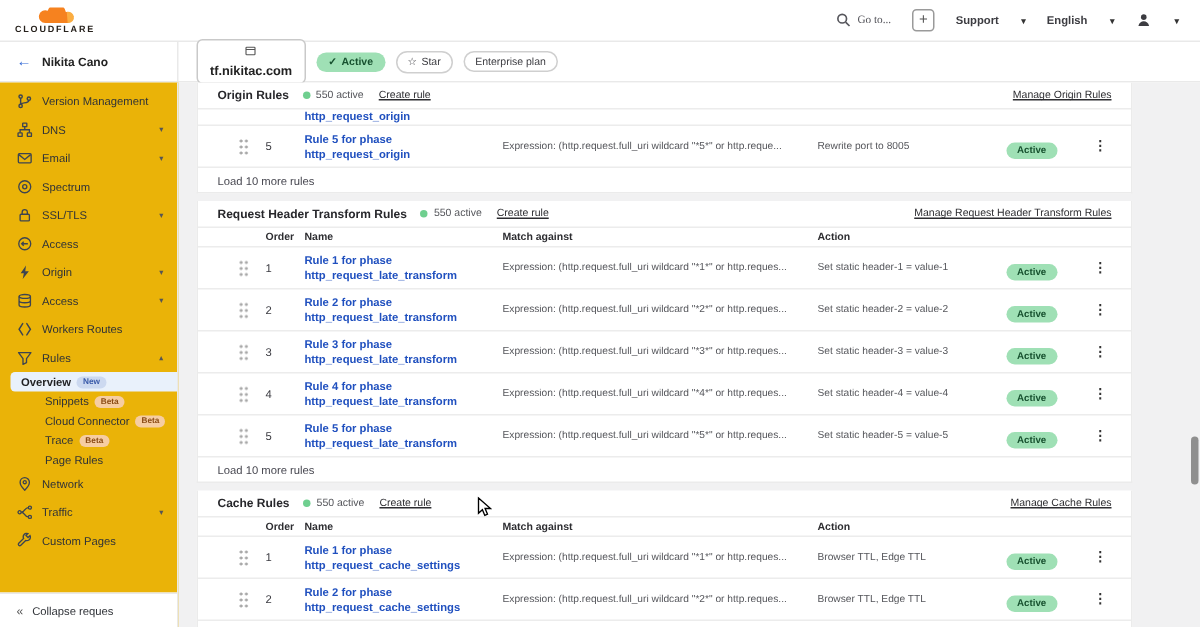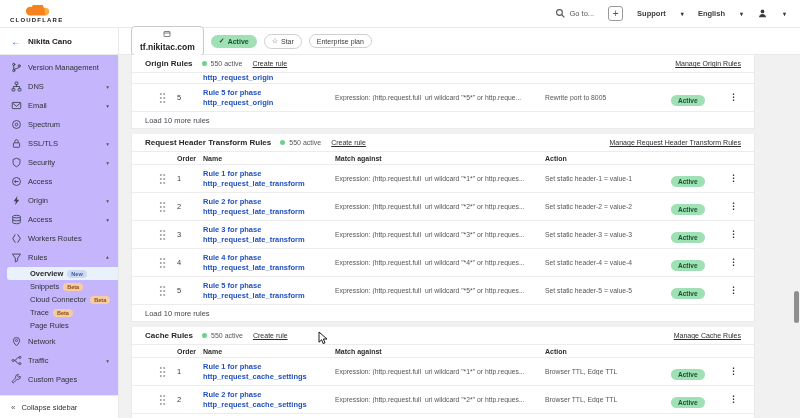--- a/index.html
+++ b/index.html
@@ -7,21 +7,21 @@
   .app { width:800px; height:418px; position:relative; overflow:hidden;
          font-family:"Liberation Sans", sans-serif; background:#fff; }
 
   
   .topbar { height:28px; display:flex; align-items:center; padding:0 14px 0 10px;
             border-bottom:1px solid #e9e9e9; background:#fff; }
   .logo { display:flex; flex-direction:column; align-items:center; line-height:1; gap:1px; }
   .logo-text { font-size:6px; font-weight:bold; letter-spacing:1.2px; color:#26211c; }
   .top-right { margin-left:auto; display:flex; align-items:center; gap:14px;
                font-size:7.5px; color:#3c3c41; }
-  .goto { display:flex; align-items:center; gap:4px; color:#56565c; cursor:text; }
+  .goto { display:flex; align-items:flex-start; gap:4px; color:#56565c; cursor:text;font-family:Liberation Serif, serif; }
   .plusbtn { width:15px; height:15px; border:1px solid #9a9a9a; border-radius:3px;
              display:flex; align-items:center; justify-content:center; font-size:10px;
              color:#555; background:#fff; cursor:pointer; }
   .menu { display:flex; align-items:center; gap:15px; font-weight:600; cursor:pointer; }
   .caret { font-size:6px; color:#333; }
 
   
   .zonebar { height:27px; display:flex; align-items:stretch; border-bottom:1px solid #e9e9e9; background:#fff; }
   .zb-left { width:119px; min-width:119px; border-right:1px solid #e9e9e9; display:flex;
              align-items:center; gap:7px; padding-left:11px; }
@@ -31,30 +31,30 @@
   .zonechip { display:flex; align-items:center; gap:4px; border:1px solid #c9c9c9;
               border-radius:4px; padding:3px 8px; background:#fff; cursor:pointer;flex-direction:column; }
   .zonename { font-size:8.5px; font-weight:bold; color:#222; }
   .pill-active { background:#9fe0b5; color:#17512f; font-size:7px; font-weight:600;
                  padding:2.5px 8px; border-radius:9px; display:flex; gap:3px; align-items:center; }
   .pill-line { border:1px solid #cfcfcf; border-radius:9px; padding:2.5px 7px; font-size:7px;
                color:#3c3c41; display:flex; gap:3px; align-items:center; background:#fff; cursor:pointer; }
 
   
   .bodyrow { display:flex; height:363px; }
-  .sidebar { width:119px; min-width:119px; background:#c4b5fd; border-right:1px solid #e9e9e9;
+  .sidebar { width:119px; min-width:119px; background:#eab308; border-right:1px solid #e9e9e9;
              padding-top:3px; position:relative; }
   .side-item { height:19px; display:flex; align-items:center; gap:6px; padding:0 9px 0 11px;
                font-size:7.5px; color:#2f3237; cursor:pointer; white-space:nowrap; }
   .sicon { width:11px; height:11px; flex:none; }
   .scaret { margin-left:auto; font-size:5.5px; color:#555; }
   .scaret.up { transform:rotate(180deg); }
   .side-sub { height:13px; display:flex; align-items:center; gap:4px; padding-left:30px;
               font-size:7.5px; color:#2f3237; cursor:pointer; white-space:nowrap; }
-  .side-sub.selected { background:#e9f1fb; font-weight:bold; margin-left:7px; padding-left:23px;
+  .side-sub.selected { background:#e9f1fb; font-weight:bold; margin-left:7px; padding-left:7px;
                        border-radius:3px 0 0 3px; color:#1f2023;text-align:right; }
   .badge-new  { background:#ccd9f0; color:#3a5ba9; font-size:5.5px; padding:1px 4px;
                 border-radius:6px; font-weight:600; }
   .badge-beta { background:#f6cda2; color:#8a4a14; font-size:5.5px; padding:1px 4px;
                 border-radius:6px; font-weight:600; }
   .badge-new:empty, .badge-beta:empty { display:none; }
   .collapsebar { position:absolute; bottom:0; left:0; right:0; height:23px; background:#fff;
                  border-top:1px solid #e9e9e9; display:flex; align-items:center; gap:6px;
                  padding-left:11px; font-size:7.5px; color:#2f3237; cursor:pointer; }
   .collapse-ic { font-size:8px; color:#555; }
@@ -205,27 +205,20 @@
 
       <div class="side-item">
         <svg class="sicon" viewBox="0 0 16 16" fill="none" stroke="#3d4450" stroke-width="1.3">
           <rect x="3.5" y="7" width="9" height="6.5" rx="1"></rect>
             <path d="M5.5 7V5a2.5 2.5 0 0 1 5 0v2"></path>
         </svg>
         <span>SSL/TLS</span>
         <span class="scaret">▾</span>
       </div>
 
-      <div class="side-item">
-        <svg class="sicon" viewBox="0 0 16 16" fill="none" stroke="#3d4450" stroke-width="1.3">
-          <path d="M8 1.8l5 1.8v4.2c0 3.3-2.2 5.3-5 6.4-2.8-1.1-5-3.1-5-6.4V3.6z"></path>
-        </svg>
-        <span>Security</span>
-        <span class="scaret">▾</span>
-      </div>
 
       <div class="side-item">
         <svg class="sicon" viewBox="0 0 16 16" fill="none" stroke="#3d4450" stroke-width="1.3">
           <circle cx="8" cy="8" r="5.8"></circle>
             <path d="M11 8H5m2-2L5 8l2 2"></path>
         </svg>
         <span>Access</span>
       </div>
 
       <div class="side-item">
@@ -301,21 +294,21 @@
 
       <div class="side-item">
         <svg class="sicon" viewBox="0 0 16 16" fill="none" stroke="#3d4450" stroke-width="1.3">
           <path d="M13.5 4.5a3.4 3.4 0 0 1-4.6 3.2l-4.7 4.7a1.4 1.4 0 0 1-2-2l4.7-4.7A3.4 3.4 0 0 1 11.1 1l-1.9 1.9 2 2 1.9-1.9c.25.46.4 1 .4 1.5z"></path>
         </svg>
         <span>Custom Pages</span>
       </div>
 
       <div class="collapsebar">
         <span class="collapse-ic">«</span>
-        <span>Collapse sidebar</span>
+        <span>Collapse reques</span>
       </div>
     </div>
 
     <div class="main">
 
       <div class="card">
         <div class="sect-head">
           <span class="sect-title">Origin Rules</span>
           <span class="dot"></span>
           <span class="count">550 active</span>

